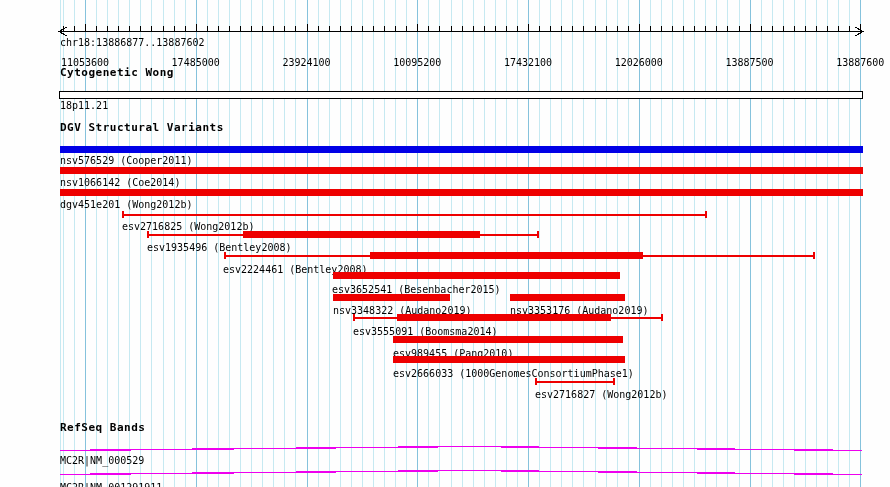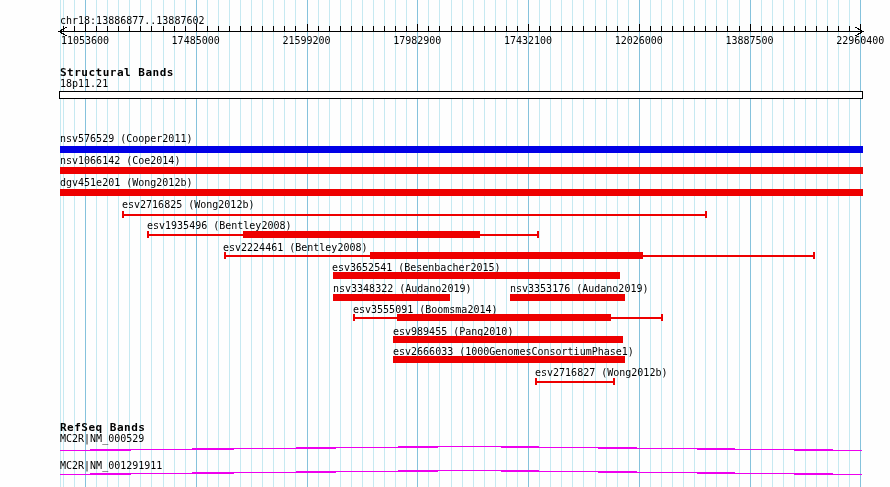--- a/index.html
+++ b/index.html
@@ -2,21 +2,21 @@
 <html><head>
 <meta charset="utf-8">
 <style>
   html,body{margin:0;padding:0;background:#fff;}
   #canvas{position:relative;width:890px;height:487px;background:#FEFEFE;overflow:hidden;
           font-family:"DejaVu Sans Mono",monospace;}
   .grid{position:absolute;top:0;width:1px;height:487px;}
   .gmin{background:#C6E9F1;}
   .gmaj{background:#85C2DC;}
   .lbl{position:absolute;font:10px "DejaVu Sans Mono",monospace;line-height:11px;
-       white-space:pre;color:#000;}
+       white-space:pre;color:#000;margin-top:22px;}
   .tlab{transform:translateX(-50%);}
   .header{position:absolute;font-weight:bold;font-size:11px;letter-spacing:.5px;
           font-family:"DejaVu Sans Mono",monospace;line-height:13px;color:#000;white-space:pre;}
   .tick{position:absolute;width:1px;background:#000;}
   .bar{position:absolute;height:7px;}
   .thin{position:absolute;height:2px;}
   .tickv{position:absolute;width:2px;height:7px;}
   #cyto-box{position:absolute;left:59px;top:91px;width:804px;height:8px;
             border:1px solid #000;background:#fff;box-sizing:border-box;}
   #title{left:60px;top:15px;}
@@ -177,32 +177,33 @@
       <div class="tick" style="left: 782.8px; top: 26px; height: 5px;"></div>
       <div class="tick" style="left: 793.8px; top: 26px; height: 5px;"></div>
       <div class="tick" style="left: 804.9px; top: 26px; height: 5px;"></div>
       <div class="tick" style="left: 816px; top: 26px; height: 5px;"></div>
       <div class="tick" style="left: 827.1px; top: 26px; height: 5px;"></div>
       <div class="tick" style="left: 838.1px; top: 26px; height: 5px;"></div>
       <div class="tick" style="left: 849.2px; top: 26px; height: 5px;"></div>
       <div class="tick" style="left: 860.3px; top: 24px; height: 7px;"></div>
       <div class="lbl tlab" style="left: 85px; top: 35px;">11053600</div>
       <div class="lbl tlab" style="left: 195.7px; top: 35px;">17485000</div>
-      <div class="lbl tlab" style="left: 306.5px; top: 35px;">21599200</div>
-      <div class="lbl tlab" style="left: 417.3px; top: 35px;">17982900</div>
+      <div class="lbl tlab" style="left: 306.5px; top: 35px;">23924100</div>
+      <div class="lbl tlab" style="left: 417.3px; top: 35px;">10095200</div>
       <div class="lbl tlab" style="left: 528px; top: 35px;">17432100</div>
       <div class="lbl tlab" style="left: 638.8px; top: 35px;">12026000</div>
       <div class="lbl tlab" style="left: 749.5px; top: 35px;">13887500</div>
-      <div class="lbl tlab" style="left: 860.3px; top: 35px;">22960400</div>
-    </div>
-
-  <div id="cyto-header" class="header">Structural Bands</div>
+      <div class="lbl tlab" style="left: 860.3px; top: 35px;">13887600</div>
+    </div>
+
+  <div id="cyto-header" class="header">Cytogenetic Wong</div>
   <div id="cyto-band-label" class="lbl">18p11.21</div>
   <div id="cyto-box"></div>
 
+  <div id="dgv-header" class="header">DGV Structural Variants</div>
   <div id="variants">
       <div class="lbl" style="left: 60px; top: 133px;">nsv576529 (Cooper2011)</div>
       <div class="bar" style="left: 59.5px; top: 146px; width: 803px; background: rgb(0, 0, 230);"></div>
       <div class="lbl" style="left: 60px; top: 155px;">nsv1066142 (Coe2014)</div>
       <div class="bar" style="left: 59.5px; top: 167px; width: 803px; background: rgb(238, 0, 0);"></div>
       <div class="lbl" style="left: 60px; top: 177px;">dgv451e201 (Wong2012b)</div>
       <div class="bar" style="left: 59.5px; top: 189px; width: 803px; background: rgb(238, 0, 0);"></div>
       <div class="lbl" style="left: 122px; top: 199px;">esv2716825 (Wong2012b)</div>
       <div class="thin" style="left: 123px; top: 213.5px; width: 583px; background: rgb(238, 0, 0);"></div>
       <div class="tickv" style="left: 122px; top: 211px; background: rgb(238, 0, 0);"></div>

